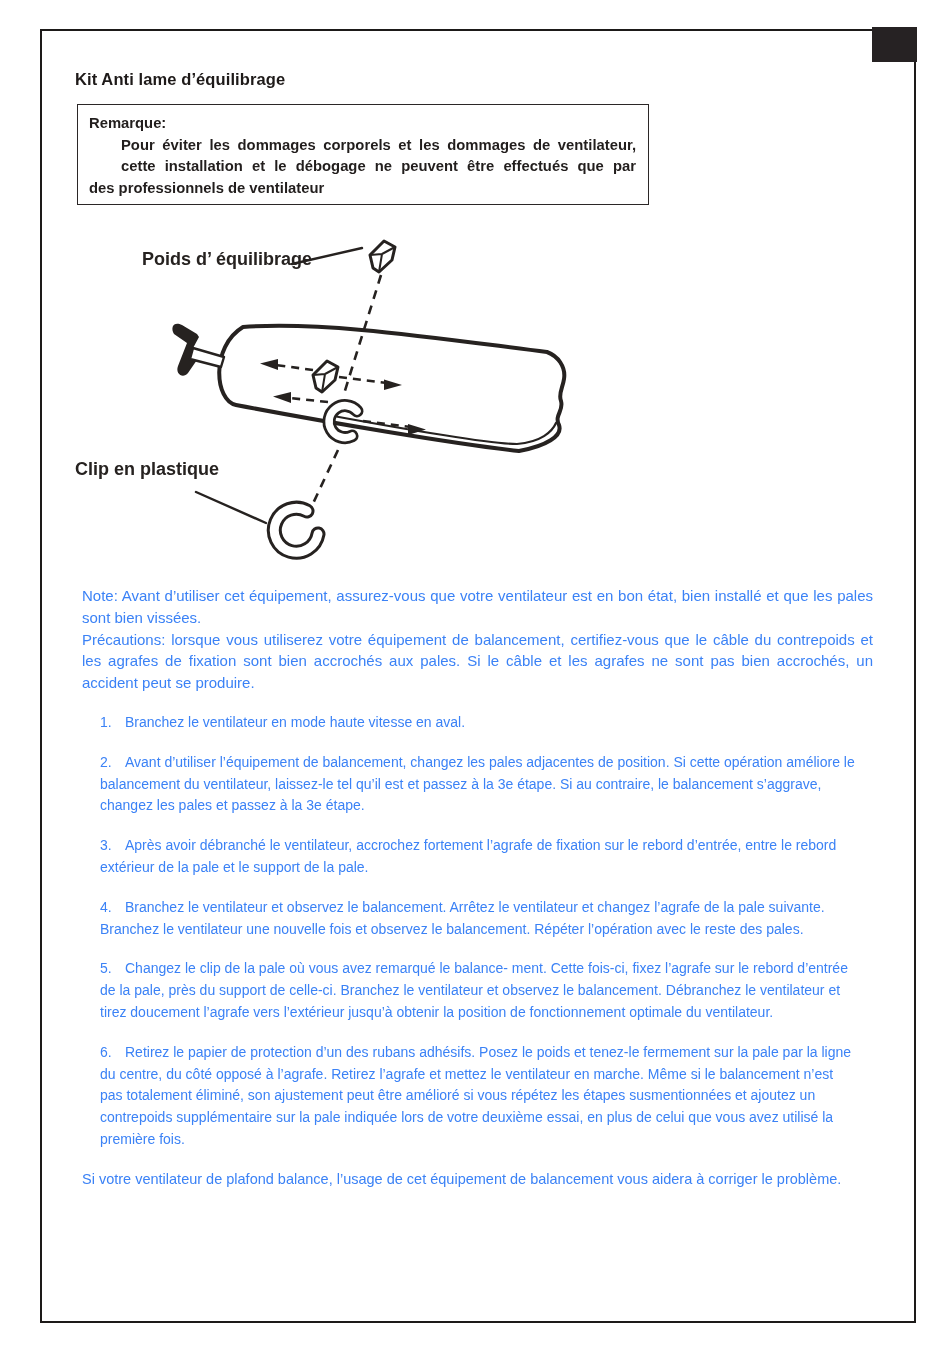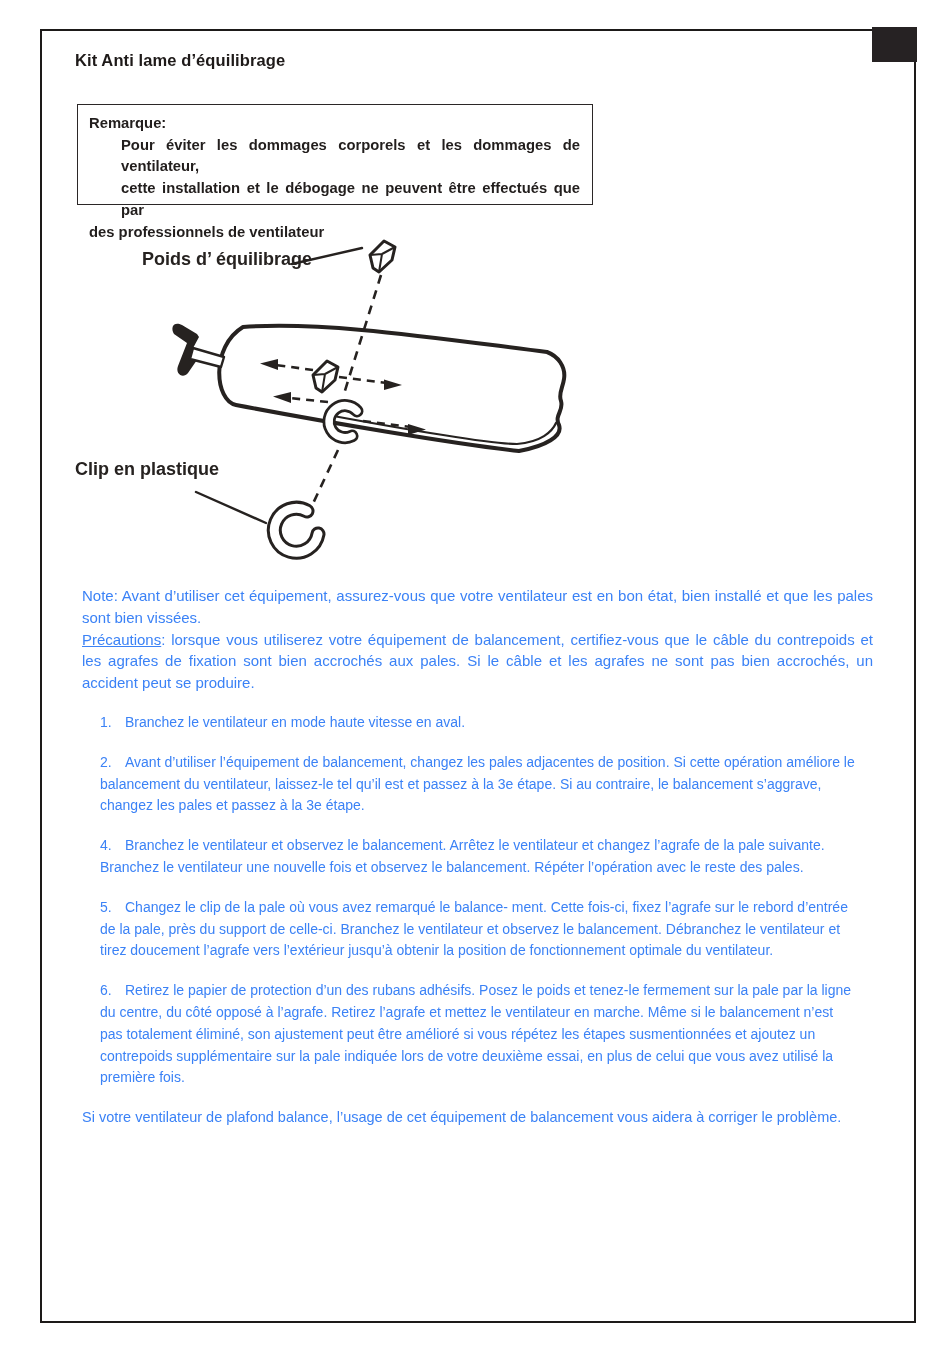--- a/index.html
+++ b/index.html
@@ -8,41 +8,41 @@
     font-family:"Liberation Sans", sans-serif;color:#231f20;
     -webkit-font-smoothing:antialiased;
   }
   .page{position:absolute;inset:0;}
   .border{
     position:absolute;left:40px;top:29px;width:876px;height:1294px;
     border:2.5px solid #1d1a19;box-sizing:border-box;
   }
   .corner{position:absolute;left:872px;top:27px;width:45px;height:35px;background:#262223;}
   .title{
-    position:absolute;left:75px;top:51px;margin:0;
+    position:absolute;left:75px;top:70px;margin:0;
     font-size:16.5px;font-weight:bold;letter-spacing:.1px;color:#1e1a19;
   }
   .notice{
-    position:absolute;left:77px;top:104px;width:516px;height:101px;
+    position:absolute;left:77px;top:104px;width:572px;height:101px;
     border:1.6px solid #2b2727;box-sizing:border-box;
     padding:8px 12px 0 11px;
     font-weight:bold;font-size:14.8px;line-height:21.7px;color:#221e1d;
   }
   .nline.j{text-align:justify;text-align-last:justify;margin-left:32px;}
   .diagram{position:absolute;left:100px;top:230px;width:580px;height:345px;}
   .diagram-label{position:absolute;font-size:18px;color:#262220;white-space:nowrap;font-weight:bold;}
   .poids{left:142px;top:249px;}
   .clip{left:75px;top:459px;}
   .body-text{
     position:absolute;left:82px;top:585px;width:791px;
     font-size:15px;line-height:21.8px;color:#3b82f6;
   }
   .para{margin:0;}
   .j{text-align:justify;}
-  .u{text-decoration:underline;}
+  .u{}
   .item{margin:18px;font-size:14px;}
   .item .num{display:inline-block;width:25px;}
   .closing{margin:0;font-size:14.5px;white-space:nowrap;}
 </style>
 </head>
 <body>
 
 <div class="page">
 
   <div class="border"></div>
@@ -111,20 +111,21 @@
 
   <div class="diagram-label poids">Poids d’ équilibrage</div>
   <div class="diagram-label clip">Clip en plastique</div>
 
   <div class="body-text">
     <p class="para j">Note: Avant d’utiliser cet équipement, assurez-vous que votre ventilateur est en bon état, bien installé et que les pales sont bien vissées.</p>
     <p class="para j"><span class="u">Précautions</span><span>: lorsque vous utiliserez votre équipement de balancement, certifiez-vous que le câble du contrepoids et les agrafes de fixation sont bien accrochés aux pales. Si le câble et les agrafes ne sont pas bien accrochés, un accident peut se produire.</span></p>
 
     <p class="item"><span class="num">1.</span><span>Branchez le ventilateur en mode haute vitesse en aval.</span></p>
     <p class="item"><span class="num">2.</span><span>Avant d’utiliser l’équipement de balancement, changez les pales adjacentes de position. Si cette opération améliore le balancement du ventilateur, laissez-le tel qu’il est et passez à la 3e étape. Si au contraire, le balancement s’aggrave, changez les pales et passez à la 3e étape.</span></p>
+    <p class="item"><span class="num">3.</span><span>Après avoir débranché le ventilateur, accrochez fortement l’agrafe de fixation sur le rebord d’entrée, entre le rebord extérieur de la pale et le support de la pale.</span></p>
     <p class="item"><span class="num">4.</span><span>Branchez le ventilateur et observez le balancement. Arrêtez le ventilateur et changez l’agrafe de la pale suivante. Branchez le ventilateur une nouvelle fois et observez le balancement. Répéter l’opération avec le reste des pales.</span></p>
     <p class="item"><span class="num">5.</span><span>Changez le clip de la pale où vous avez remarqué le balance- ment. Cette fois-ci, fixez l’agrafe sur le rebord d’entrée de la pale, près du support de celle-ci. Branchez le ventilateur et observez le balancement. Débranchez le ventilateur et tirez doucement l’agrafe vers l’extérieur jusqu’à obtenir la position de fonctionnement optimale du ventilateur.</span></p>
     <p class="item"><span class="num">6.</span><span>Retirez le papier de protection d’un des rubans adhésifs. Posez le poids et tenez-le fermement sur la pale par la ligne du centre, du côté opposé à l’agrafe. Retirez l’agrafe et mettez le ventilateur en marche. Même si le balancement n’est pas totalement éliminé, son ajustement peut être amélioré si vous répétez les étapes susmentionnées et ajoutez un contrepoids supplémentaire sur la pale indiquée lors de votre deuxième essai, en plus de celui que vous avez utilisé la première fois.</span></p>
 
     <p class="closing">Si votre ventilateur de plafond balance, l’usage de cet équipement de balancement vous aidera à corriger le problème.</p>
   </div>
 
 </div>
 
 </body></html>

